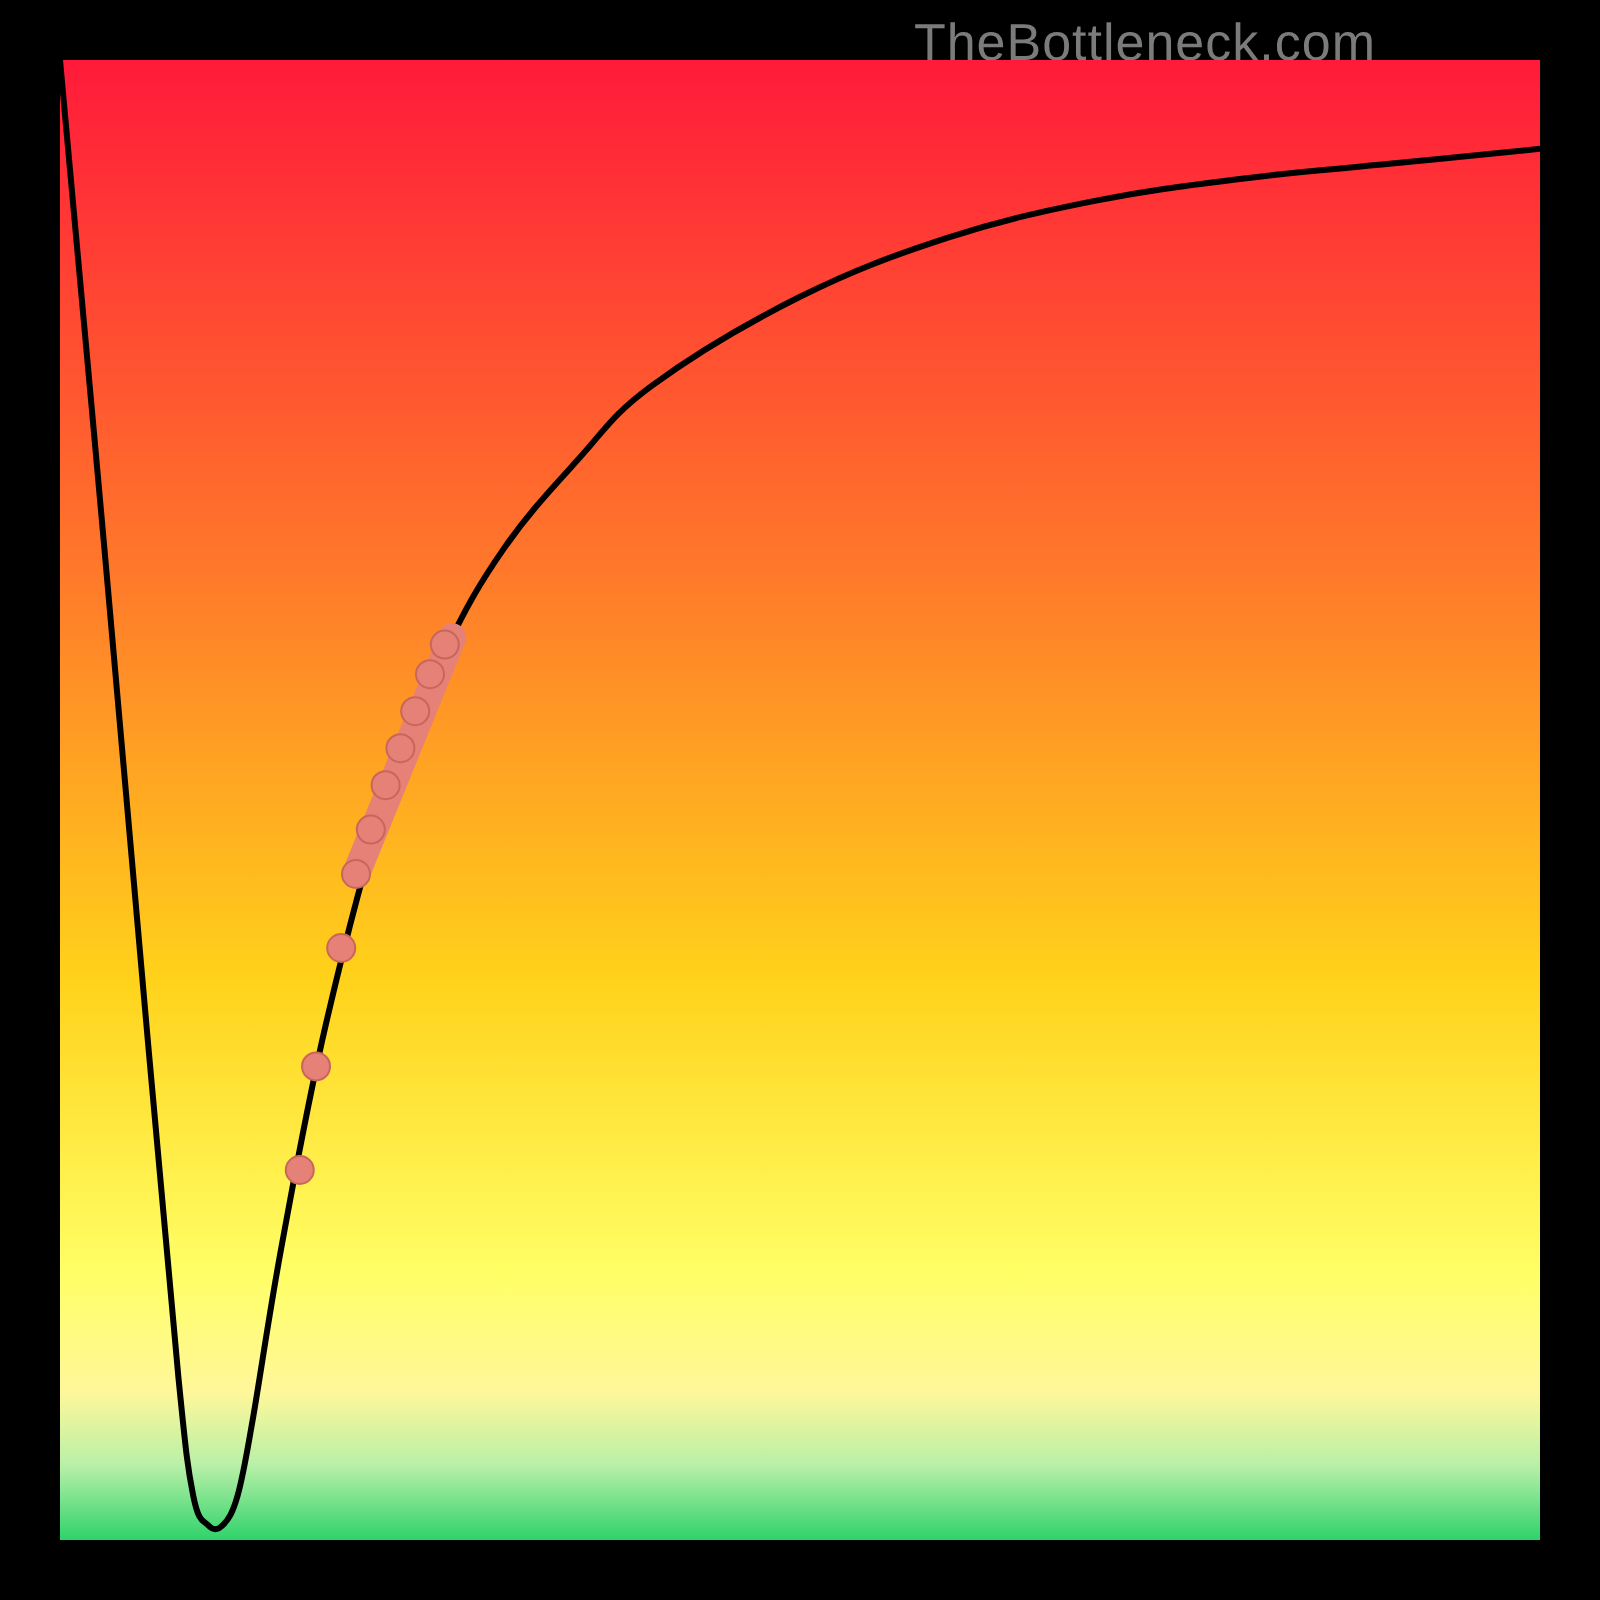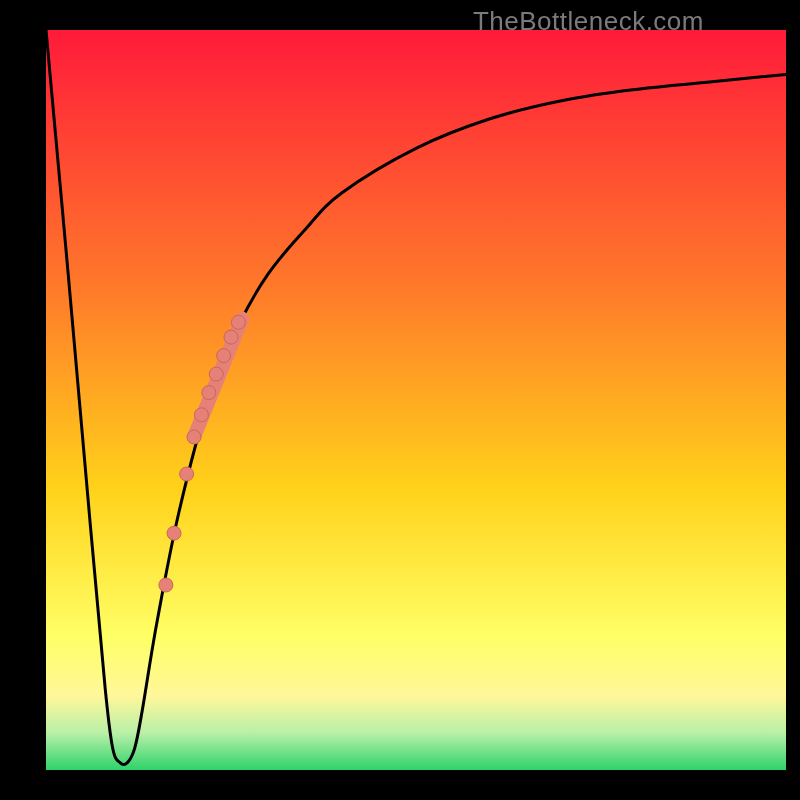--- a/index.html
+++ b/index.html
@@ -6,21 +6,21 @@
     margin: 0;
     padding: 0;
     width: 800px;
     height: 800px;
     background: #000;
     overflow: hidden;
     font-family: Arial, Helvetica, sans-serif;
   }
   .frame {
     position: absolute;
-    left: 16px;
+    left: 0;
     top: 0;
     width: 708px;
     height: 800px;
     background: #000;
   }
   .watermark {
     position: absolute;
     top: 6px;
     right: 20px;
     color: #7b7b7b;

